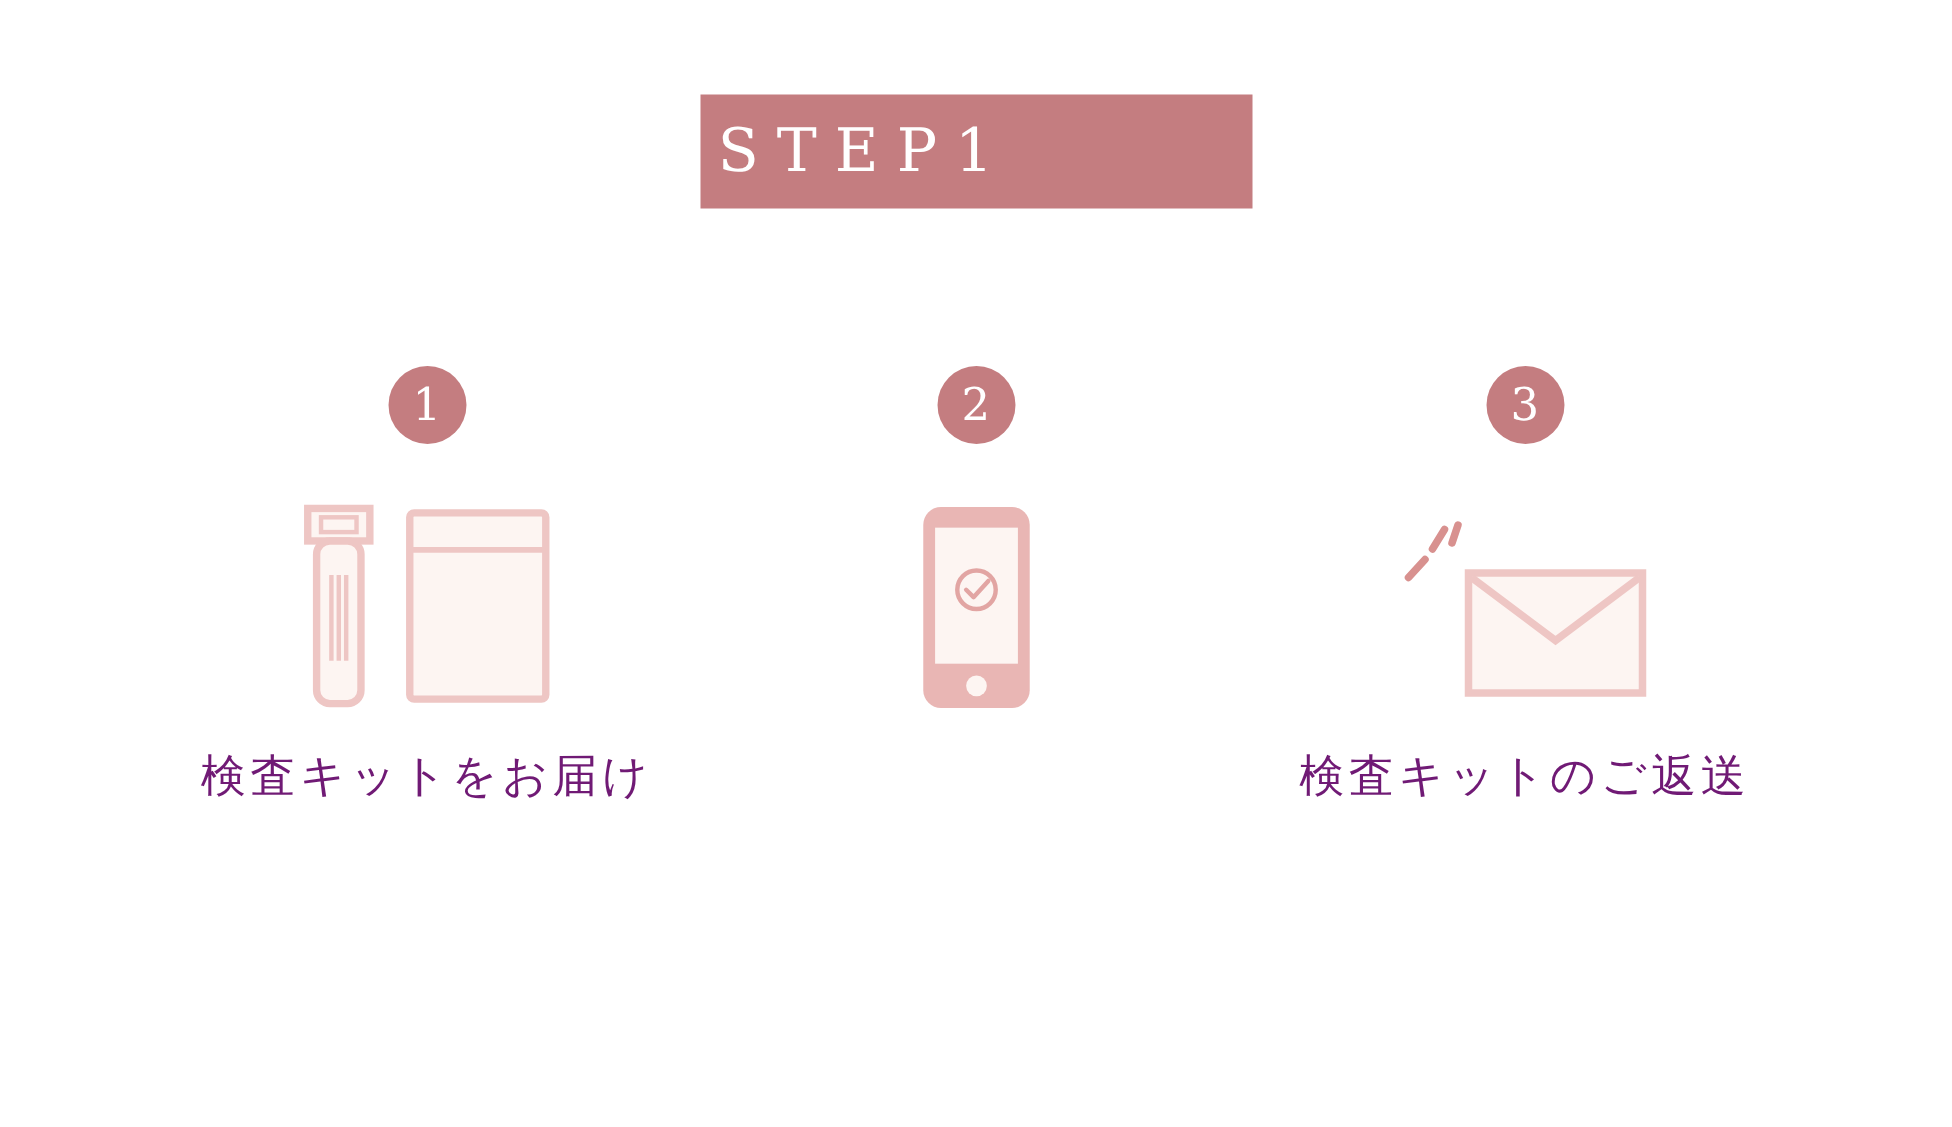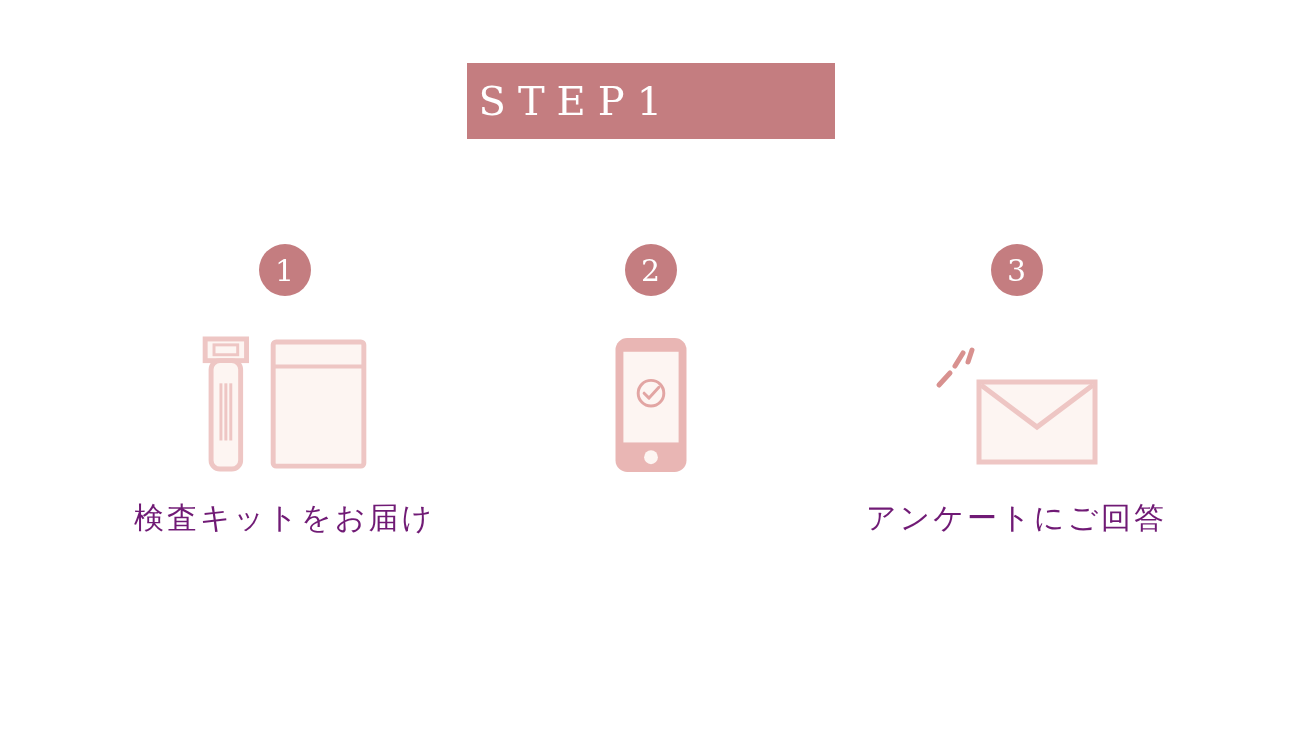--- a/index.html
+++ b/index.html
@@ -135,18 +135,18 @@
 
           <line x1="7" y1="43" x2="18" y2="31" stroke="#d8918f" stroke-width="5" stroke-linecap="round"></line>
           <line x1="23" y1="24" x2="31" y2="11" stroke="#d8918f" stroke-width="5" stroke-linecap="round"></line>
           <line x1="36" y1="20" x2="40" y2="8" stroke="#d8918f" stroke-width="5" stroke-linecap="round"></line>
 
           <rect x="47" y="40" width="116" height="80" fill="#fdf5f2" stroke="#eec6c4" stroke-width="5"></rect>
           <path d="M49 43 L105 85 L161 43" fill="none" stroke="#eec6c4" stroke-width="5"></path>
         </svg>
       </div>
       <div class="caption">
-        <div>アンケートにご回答</div>
+        <div>検査キットのご返送</div>
       </div>
     </div>
 
   </div>
 </div>
 
 </body></html>

